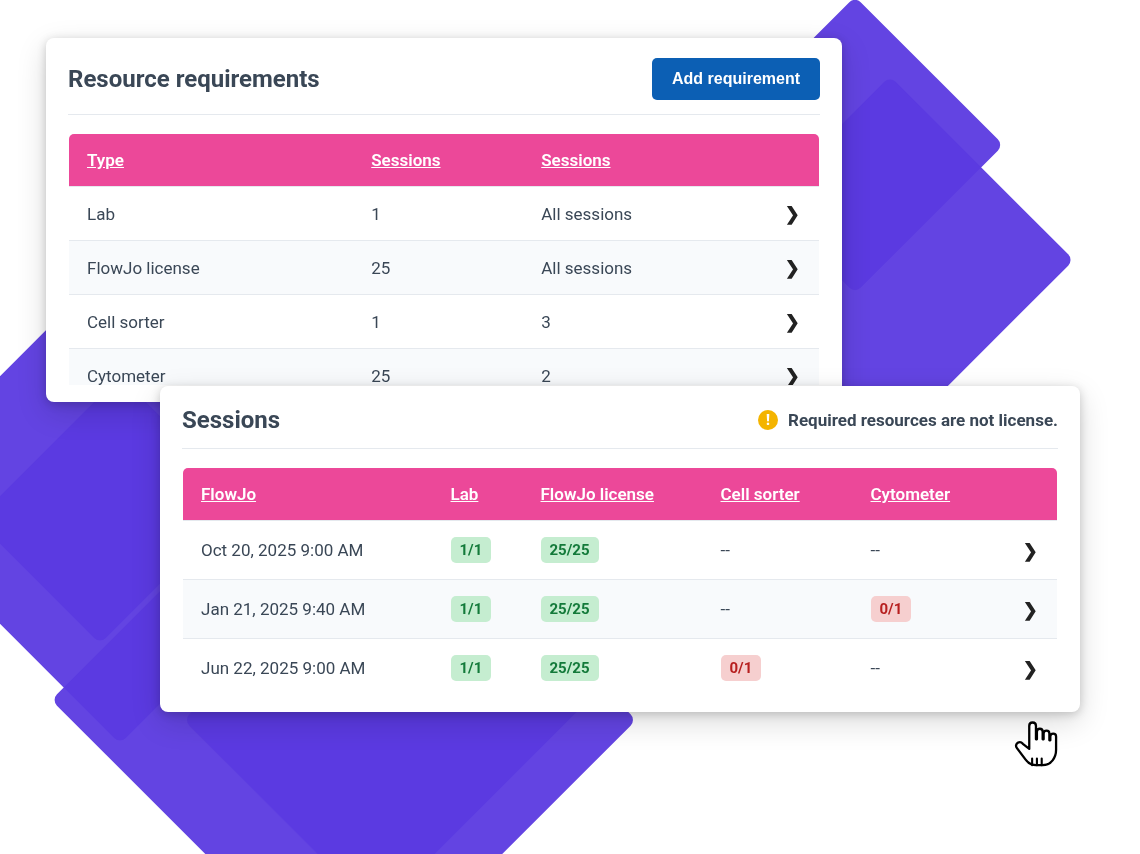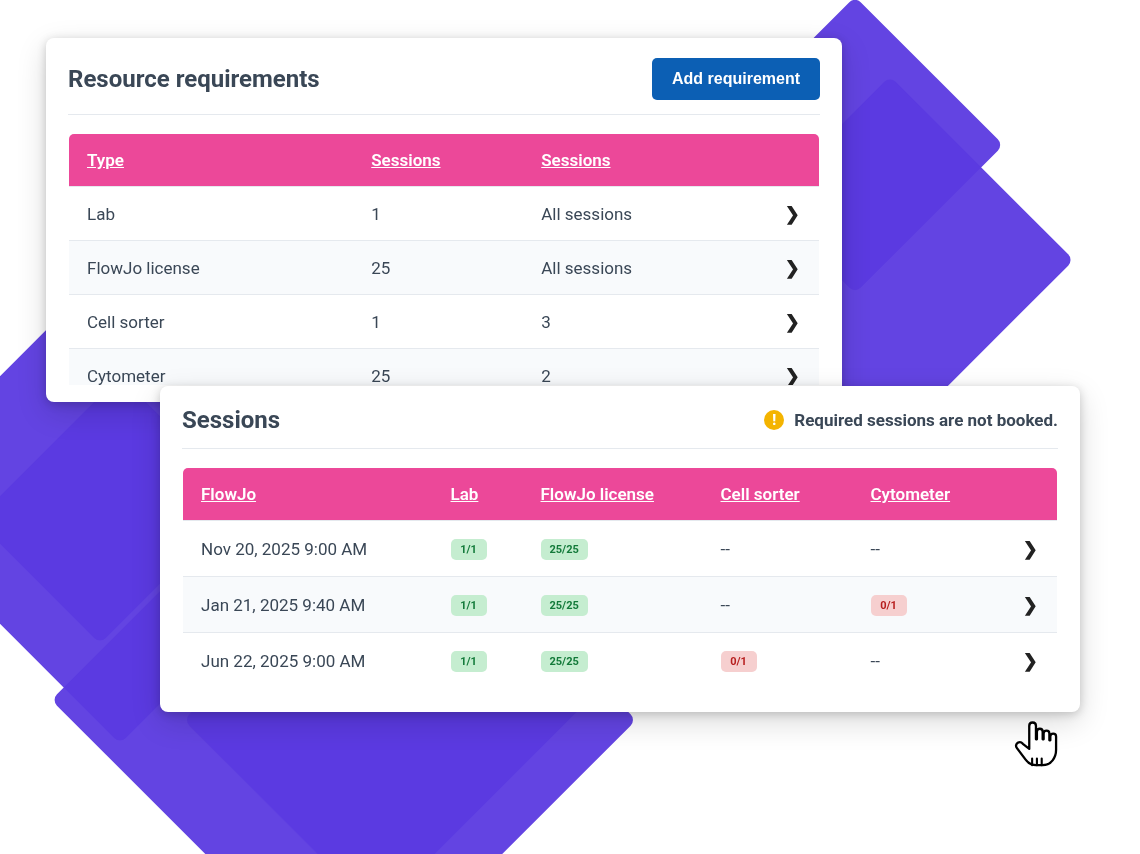--- a/index.html
+++ b/index.html
@@ -87,21 +87,21 @@
     color: #3a4756;
     border-top: 1px solid #e5e9ee;
     background: #fff;
   }
   tbody tr:nth-child(even) td { background: #f8fafc; }
   .chev-cell { width: 54px; text-align: center; }
   .chev { font-weight: 900; color: #222; font-size: 18px; cursor: pointer; }
   .badge {
     display: inline-block;
     font-weight: 700;
-    font-size: 11px;
+    font-size: 15px;
     padding: 4px 9px;
     border-radius: 5px;
     min-width: 36px;
     text-align: center;
   }
   .ok  { background: #c5edd0; color: #137a3a; }
   .bad { background: #f6cfcf; color: #b71f1f; text-align: center; }
   .dash { color: #3a4756; }
   
   .hand {
@@ -172,37 +172,37 @@
         </tbody>
     </table>
   </div>
 </div>
 
 <div class="card" id="card-sess">
   <div class="card-header">
     <div class="card-title">Sessions</div>
     <div class="warning">
       <span class="warn-icon">!</span>
-      <span>Required sessions are not booked.</span>
+      <span>Required resources are not license.</span>
     </div>
   </div>
   <table>
     <thead>
       <tr>
         <th style="width:250px;">FlowJo</th>
         <th style="width:90px;">Lab</th>
         <th style="width:180px;">FlowJo license</th>
         <th style="width:150px;">Cell sorter</th>
         <th>Cytometer</th>
         <th class="chev-cell"></th>
       </tr>
     </thead>
     <tbody id="sess-body">
         <tr>
-          <td>Nov 20, 2025 9:00 AM</td>
+          <td>Oct 20, 2025 9:00 AM</td>
           <td><span class="badge ok">1/1</span></td>
           <td><span class="badge ok">25/25</span></td>
           <td><span class="dash">--</span></td>
           <td><span class="dash">--</span></td>
           <td class="chev-cell"><span class="chev">❯</span></td>
         </tr>
         <tr>
           <td>Jan 21, 2025 9:40 AM</td>
           <td><span class="badge ok">1/1</span></td>
           <td><span class="badge ok">25/25</span></td>

